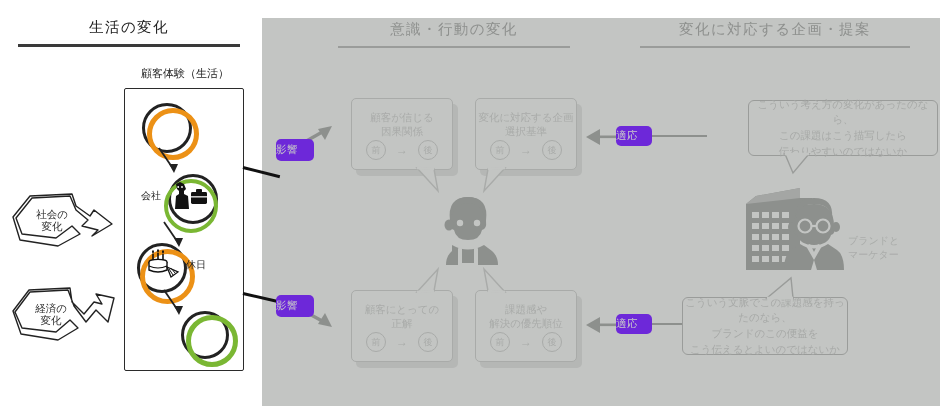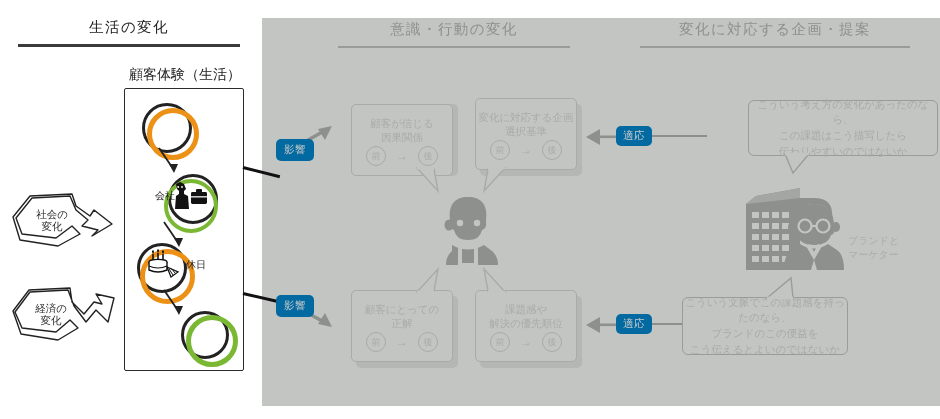--- a/index.html
+++ b/index.html
@@ -43,39 +43,39 @@
   #arrow-covid{left:12px;top:103px;width:112px;height:62px;}
   #arrow-covid .lbl{left:18px;top:14px;width:50px;font-size:11px;}
   #arrow-social{left:12px;top:194px;width:112px;height:60px;}
   #arrow-social .lbl{left:12px;top:14px;width:56px;}
   #arrow-econ{left:12px;top:278px;width:112px;height:66px;}
   #arrow-econ .lbl{left:10px;top:24px;width:58px;}
 
   
   #cx-caption{
     position:absolute;left:120px;top:66px;width:130px;text-align:center;
-    font-size:14px;color:#1d1d1d;white-space:nowrap;
+    font-size:11px;color:#1d1d1d;white-space:nowrap;
   }
   #cx-box{
     position:absolute;left:124px;top:88px;width:118px;height:281px;
     border:1.6px solid #2b2b2b;background:#ffffff;border-radius:2px;
   }
   .ring{position:absolute;border-radius:50%;}
   .node-label{
     position:absolute;font-size:10px;color:#1a1a1a;white-space:nowrap;
   }
 
   
   .connector{position:absolute;background:#111;height:2.6px;transform-origin:left center;}
 
   
   .chip{
-    position:absolute;background:#0369a1;border-radius:5px;
+    position:absolute;background:#6d28d9;border-radius:5px;
     color:#c9cbc9;font-size:10.5px;display:flex;align-items:center;
-    justify-content:center;letter-spacing:.5px;
+    justify-content:flex-start;letter-spacing:.5px;
   }
 
   
   .bubble{
     position:absolute;border:1.4px solid #a9aba9;border-radius:5px;
     background:#c3c5c3;box-sizing:border-box;
   }
   .bubble .btxt{
     position:absolute;left:0;right:0;top:11px;text-align:center;
     color:#a9aba9;font-size:10.5px;line-height:1.35;white-space:pre-line;
@@ -194,21 +194,21 @@
   </svg>
 
   <svg style="position:absolute;left:160px;top:288px;" width="30" height="34">
     <path d="M4,2 L19,24" stroke="#222" stroke-width="1.8" fill="none"></path>
     <path d="M19,27 L14,18 L23,18 Z" fill="#222"></path>
   </svg>
 
   <div class="ring" style="left:181px;top:311px;width:42px;height:42px;border:3px solid #222;"></div>
   <div class="ring" style="left:186px;top:315px;width:42px;height:42px;border:5px solid #7ab733;"></div>
 
-  <div class="node-label" style="left:155px;top:189px;font-family:Liberation Serif, serif;">会社</div>
+  <div class="node-label" style="left:141px;top:189px;font-family:Liberation Serif, serif;">会社</div>
   <div class="node-label" style="left:186px;top:258px;">休日</div>
 
   <div class="connector" style="left:243px;top:166px;width:38px;transform:rotate(14deg);"></div>
   <div class="connector" style="left:243px;top:292px;width:38px;transform:rotate(13deg);"></div>
 
   <svg style="position:absolute;left:274px;top:122px;" width="68" height="42">
     <path d="M6,34 L50,9" stroke="#8d908d" stroke-width="3.2" fill="none"></path>
     <path d="M58,4 L44,7 L51,18 Z" fill="#8d908d"></path>
   </svg>
   <div class="chip" style="left:276px;top:139px;width:38px;height:22px;">
@@ -217,21 +217,21 @@
 
   <svg style="position:absolute;left:274px;top:292px;" width="68" height="42">
     <path d="M6,6 L50,30" stroke="#8d908d" stroke-width="3.2" fill="none"></path>
     <path d="M58,35 L44,32 L51,21 Z" fill="#8d908d"></path>
   </svg>
   <div class="chip" style="left:276px;top:295px;width:38px;height:22px;">
     <span>影響</span>
   </div>
 
   <div class="bshadow" style="left:356px;top:104px;width:102px;height:72px;"></div>
-  <div class="bubble" style="left:351px;top:104px;width:102px;height:72px;">
+  <div class="bubble" style="left:351px;top:98px;width:102px;height:72px;">
     <div class="btxt">顧客が信じる
 因果関係</div>
     <div class="prepost">
       <span class="pp-circle">前</span>
       <span class="pp-arrow">→</span>
       <span class="pp-circle">後</span>
     </div>
   </div>
   <svg style="position:absolute;left:416px;top:167px;" width="28" height="28">
     <path d="M1,1 L22,24 L18,2 Z" fill="#c3c5c3" stroke="#a9aba9" stroke-width="1.4"></path>

